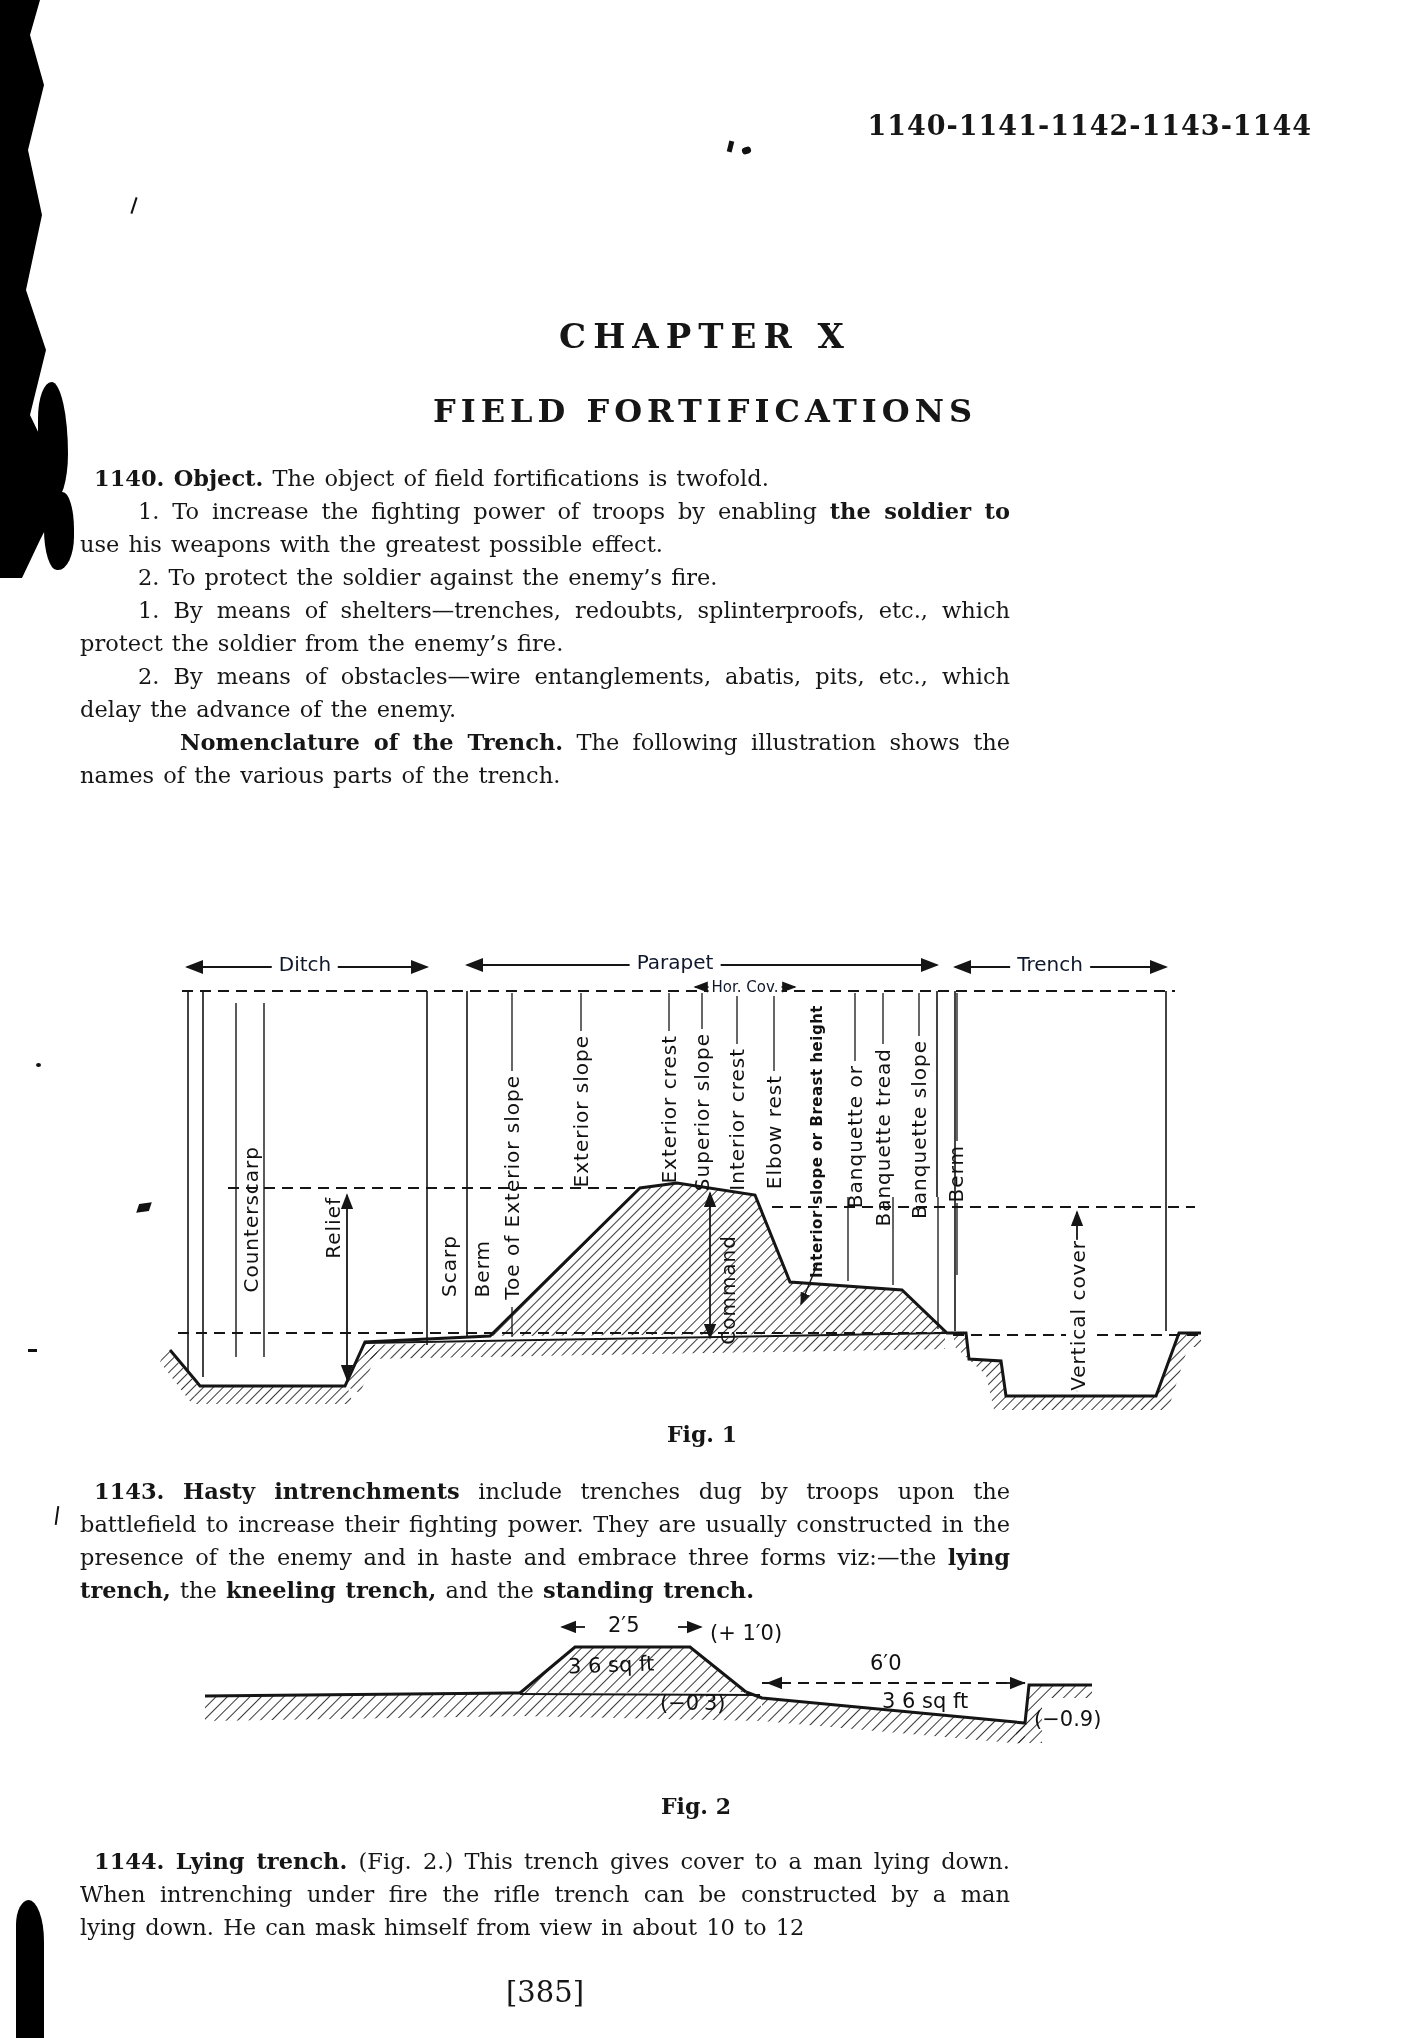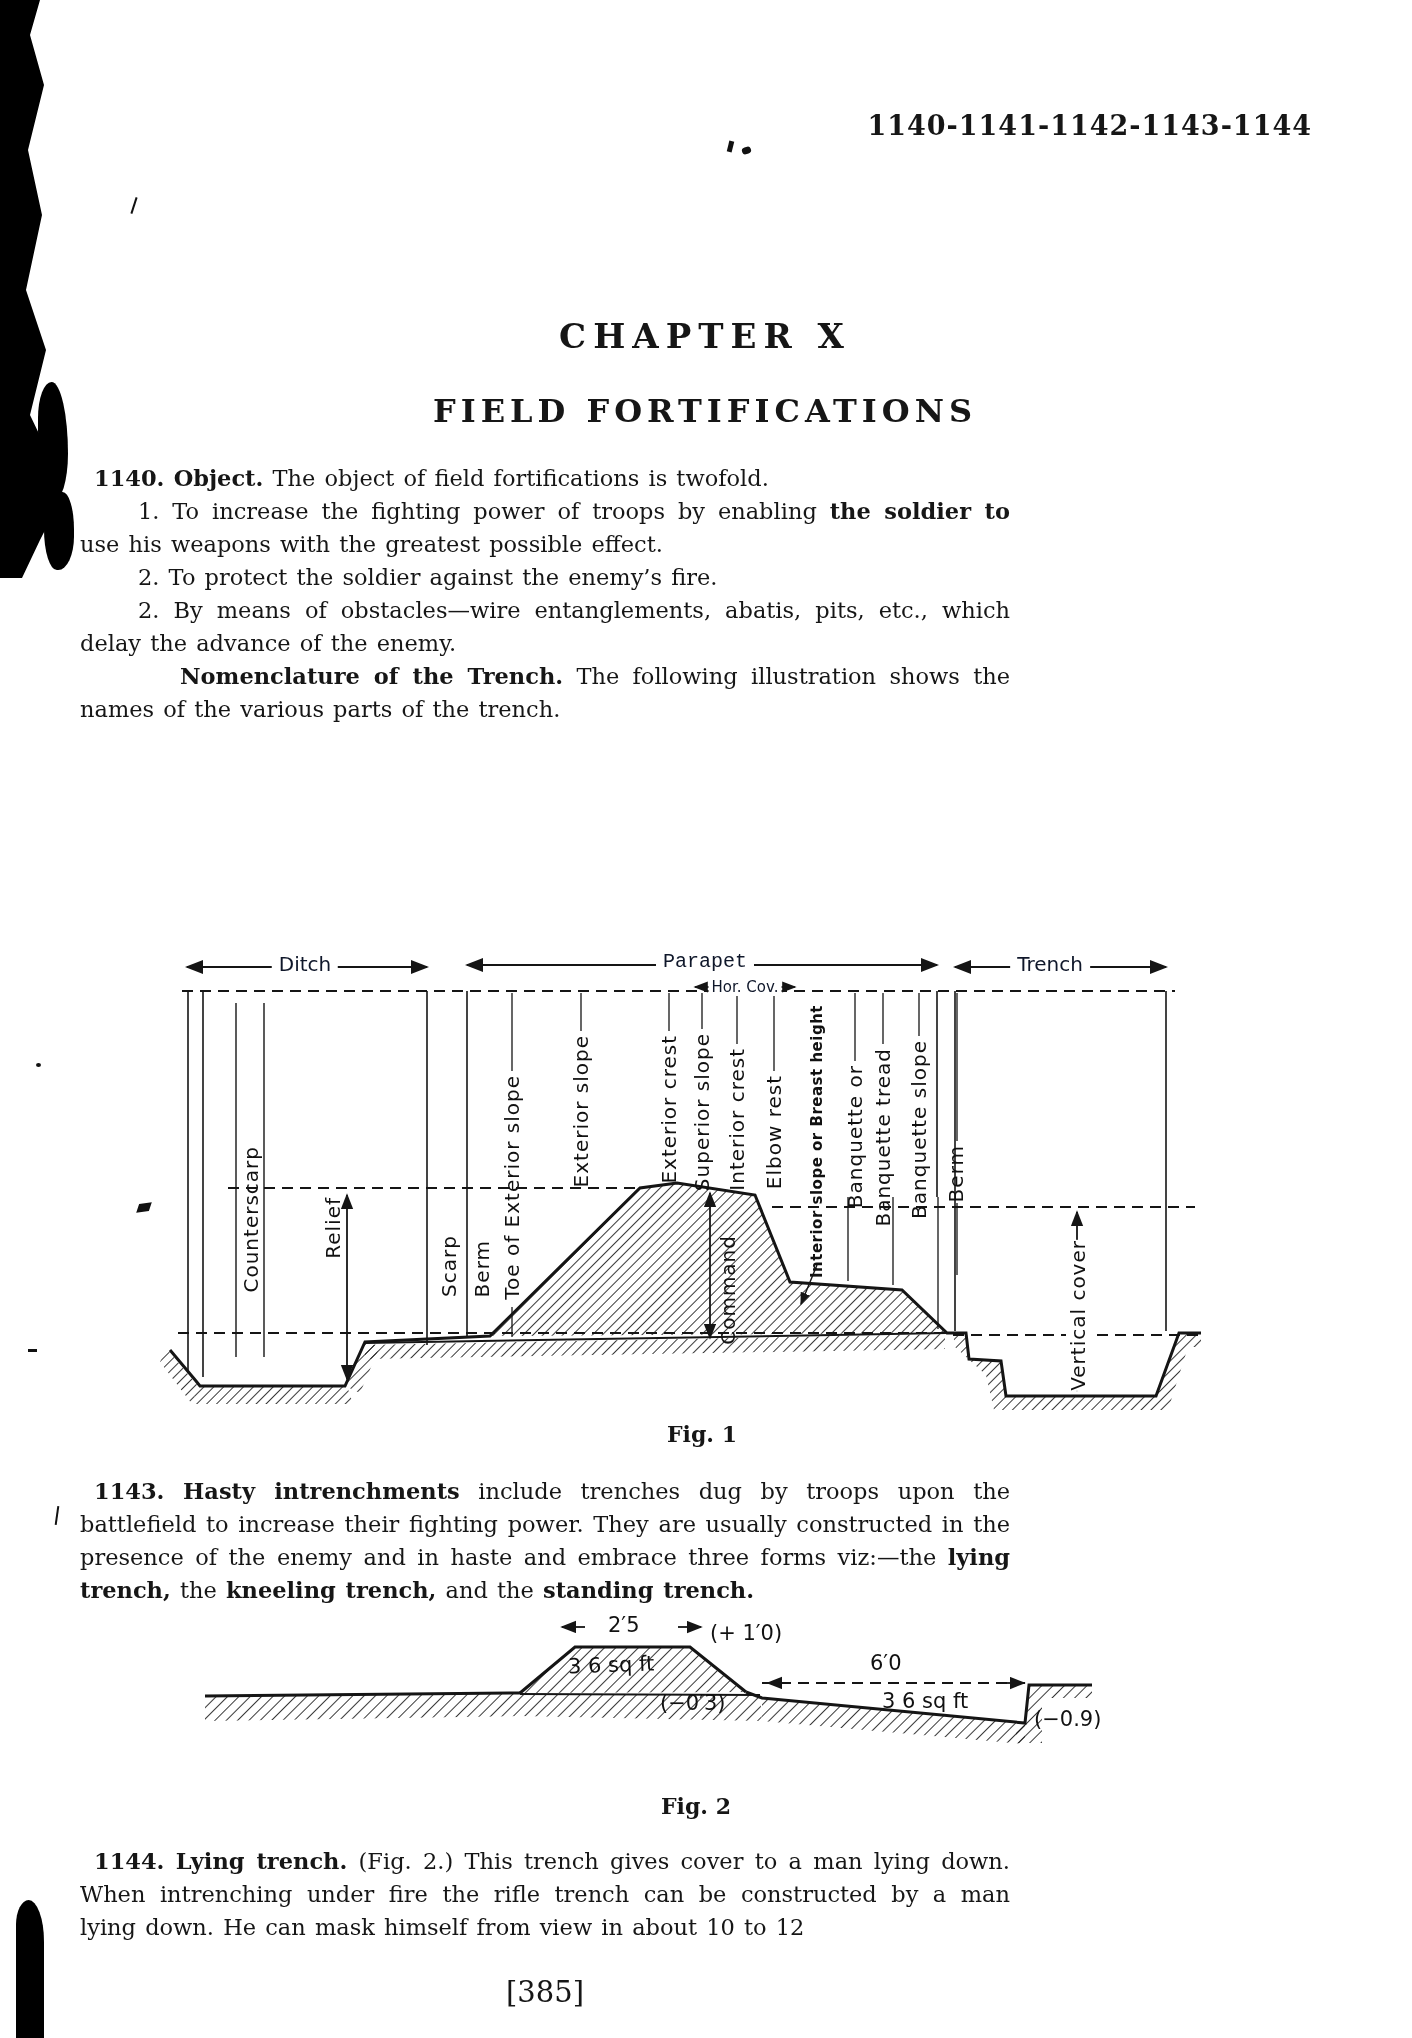--- a/index.html
+++ b/index.html
@@ -61,20 +61,21 @@
 <div class="abs speck" style="left:36px;top:1063px;width:5px;height:4px;border-radius:50%;"></div>
 
 <div class="abs header-ref">1140-1141-1142-1143-1144</div>
 <div class="abs chapter-title">CHAPTER X</div>
 <div class="abs section-title">FIELD FORTIFICATIONS</div>
 
 <div id="block-main" class="abs body-block">
   <p class="ind-num"><span style="font-weight: 700;">1140.</span><span>  </span><span style="font-weight: 700;">Object.</span><span>  The object of field fortifications is twofold.</span></p>
   <p class="ind-item"><span>1.  To increase the fighting power of troops by enabling </span><span style="font-weight: 700;">the soldier to</span><span> use his weapons with the greatest possible effect.</span></p>
   <p class="ind-item"><span>2.  To protect the soldier against the enemy’s fire.</span></p>
+  <p class="ind-item"><span>1.  By means of shelters—trenches, redoubts, splinterproofs, etc., which protect the soldier from the enemy’s fire.</span></p>
   <p class="ind-item"><span>2.  By means of obstacles—wire entanglements, abatis, pits, etc., which delay the advance of the enemy.</span></p>
   <p class="ind-deep"><span style="font-weight: 700;">Nomenclature of the Trench.</span><span>  The following illustration shows the names of the various parts of the trench.</span></p>
 </div>
 
 <div id="fig1" class="abs figbox">
   <svg width="1045" height="505" viewBox="0 0 1045 505">
     <defs>
       <pattern id="h1" width="7" height="7" patternUnits="userSpaceOnUse" patternTransform="rotate(45)">
         <line x1="0" y1="0" x2="0" y2="7" stroke="#151515" stroke-width="1.7"></line>
       </pattern>
@@ -137,21 +138,21 @@
     <path d="M38,441 L187,441 L193,459 L32,459 Z" fill="url(#h1)" stroke="none"></path>
     <path d="M6,403 L38,441 L32,459 L0,417 Z" fill="url(#h1)" stroke="none"></path>
     <path d="M185,441 L205,397 L220,401 L200,448 Z" fill="url(#h1)" stroke="none"></path>
     <path d="M806,388 L809,414 L841,416 L846,451 L996,451 L1019,388 L1041,388 L1041,402 L1028,402 L1008,465 L834,465 L826,430 L795,402 L793,388 Z" fill="url(#h1)" stroke="none"></path>
 
     <path d="M10,405 L36,436 L40,441 L185,441 L205,397 L330,391 L480,243 L517,238 L595,250 L630,337 L742,345 L787,388 L806,388 L809,414 L841,416 L846,451 L996,451 L1019,388 L1041,388" fill="none" stroke="#151515" stroke-width="3"></path>
     <line x1="205" y1="398" x2="787" y2="388" stroke="#151515" stroke-width="2"></line>
   </svg>
 
   <div class="dimlab" style="left:145px;top:7px;">Ditch</div>
-  <div class="dimlab" style="left:545px;top:5px;font-family:Liberation Mono, monospace;">Parapet</div>
+  <div class="dimlab" style="left:515px;top:5px;">Parapet</div>
   <div class="dimlab" style="left:890px;top:7px;">Trench</div>
   <div class="dimlab small" style="left:585px;top:33px;">Hor. Cov.</div>
 
   <div class="vl" style="left:79px;top:201px;">Counterscarp</div>
   <div class="vl" style="left:161px;top:252px;">Relief</div>
   <div class="vl" style="left:277px;top:290px;">Scarp</div>
   <div class="vl" style="left:310px;top:295px;">Berm</div>
   <div class="vl" style="left:340px;top:130px;">Toe of Exterior slope</div>
   <div class="vl" style="left:409px;top:90px;">Exterior slope</div>
   <div class="vl" style="left:497px;top:90px;">Exterior crest</div>

